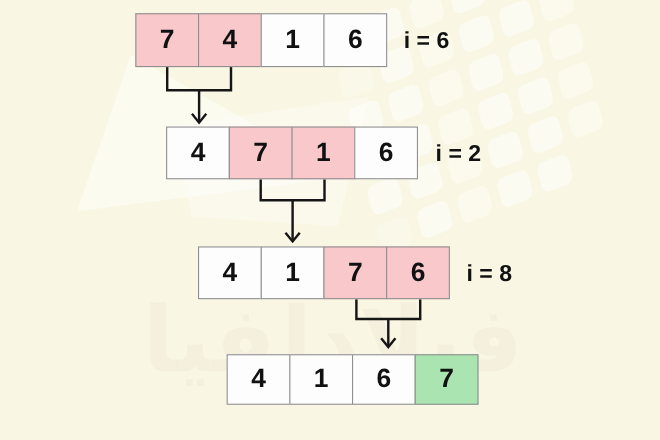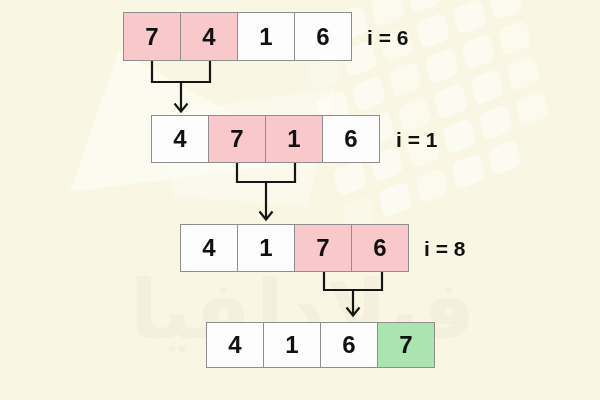--- a/index.html
+++ b/index.html
@@ -123,21 +123,21 @@
     <div data-name="array-cell" class="plain">6</div>
   </div>
   <div class="iter-label label-0" data-name="iteration-label-0">i = 6</div>
 
   <div class="row row-1" data-name="array-row-i1">
     <div data-name="array-cell" class="plain">4</div>
     <div data-name="array-cell" class="compare">7</div>
     <div data-name="array-cell" class="compare">1</div>
     <div data-name="array-cell" class="plain">6</div>
   </div>
-  <div class="iter-label label-1" data-name="iteration-label-1">i = 1</div>
+  <div class="iter-label label-1" data-name="iteration-label-1">i = 2</div>
 
   <div class="row row-2" data-name="array-row-i2">
     <div data-name="array-cell" class="plain">4</div>
     <div data-name="array-cell" class="plain">1</div>
     <div data-name="array-cell" class="compare">7</div>
     <div data-name="array-cell" class="compare">6</div>
   </div>
   <div class="iter-label label-2" data-name="iteration-label-2">i = 8</div>
 
   <div class="row row-3" data-name="array-row-final">

